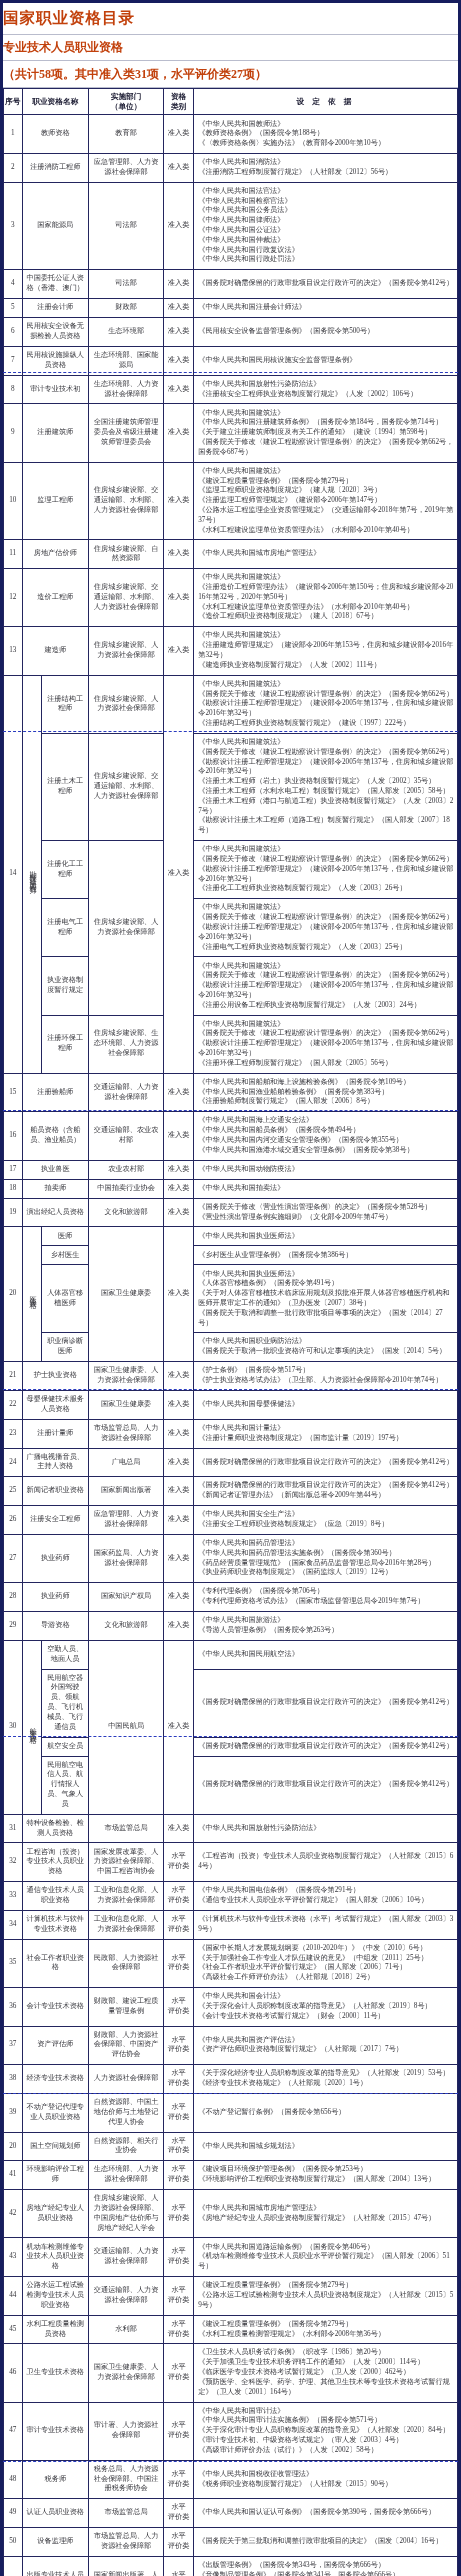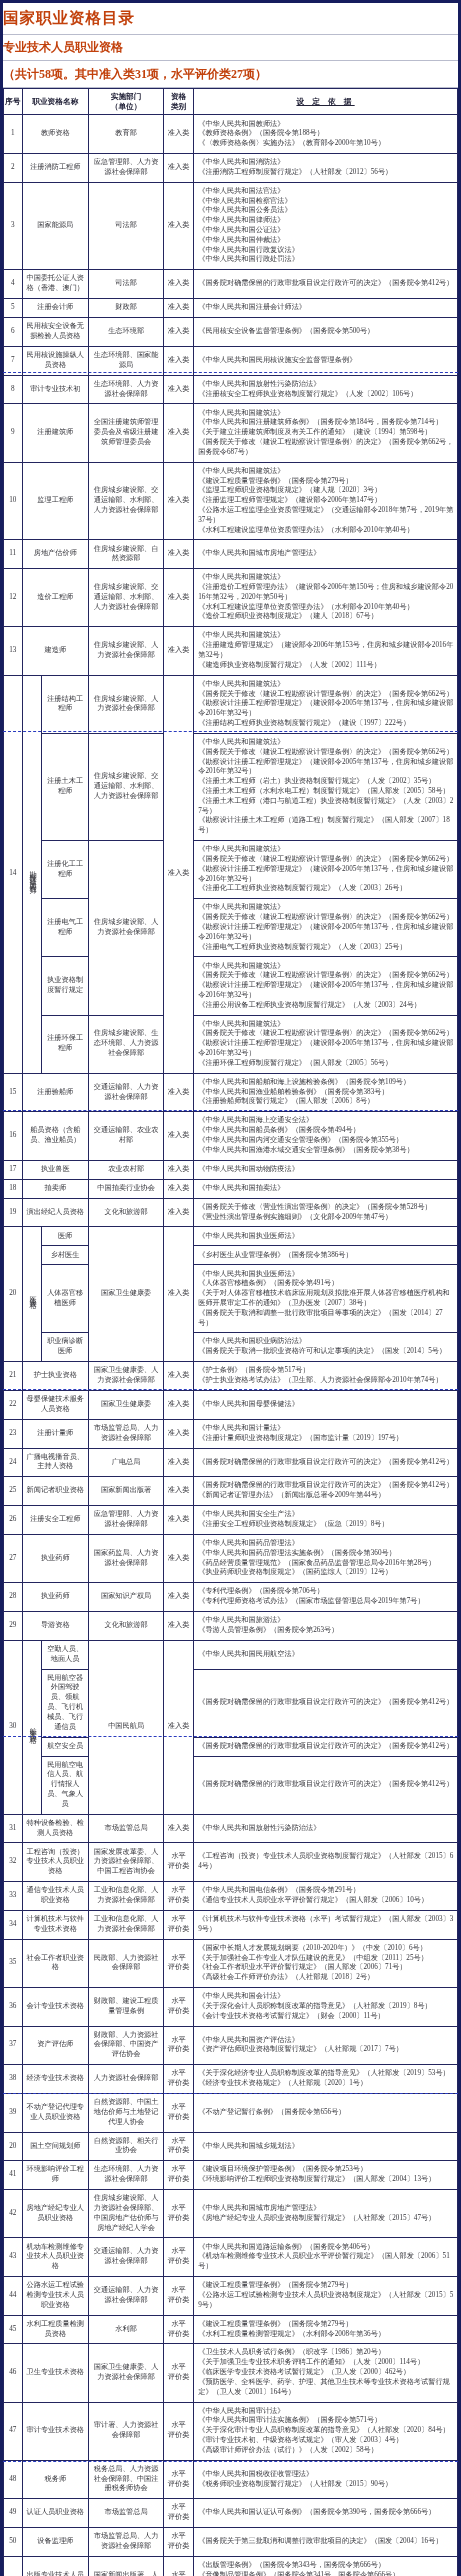--- a/index.html
+++ b/index.html
@@ -41,21 +41,21 @@
         <col>
     </colgroup>
     <thead>
       <tr>
         <th>序号</th>
         <th colspan="2">职业资格名称</th>
         <th>实施部门
 （单位）</th>
         <th>资格
 类别</th>
-        <th style="letter-spacing:3.1px;text-decoration:underline;">设  定  依  据</th>
+        <th style="letter-spacing:3.1px;">设  定  依  据</th>
       </tr>
     </thead>
     <tbody>
         <tr>
           <td>1</td>
           <td colspan="2">教师资格</td>
           <td>教育部</td>
           <td class="cls">准入类</td>
           <td class="basis">《中华人民共和国教师法》
 《教师资格条例》（国务院令第188号）

